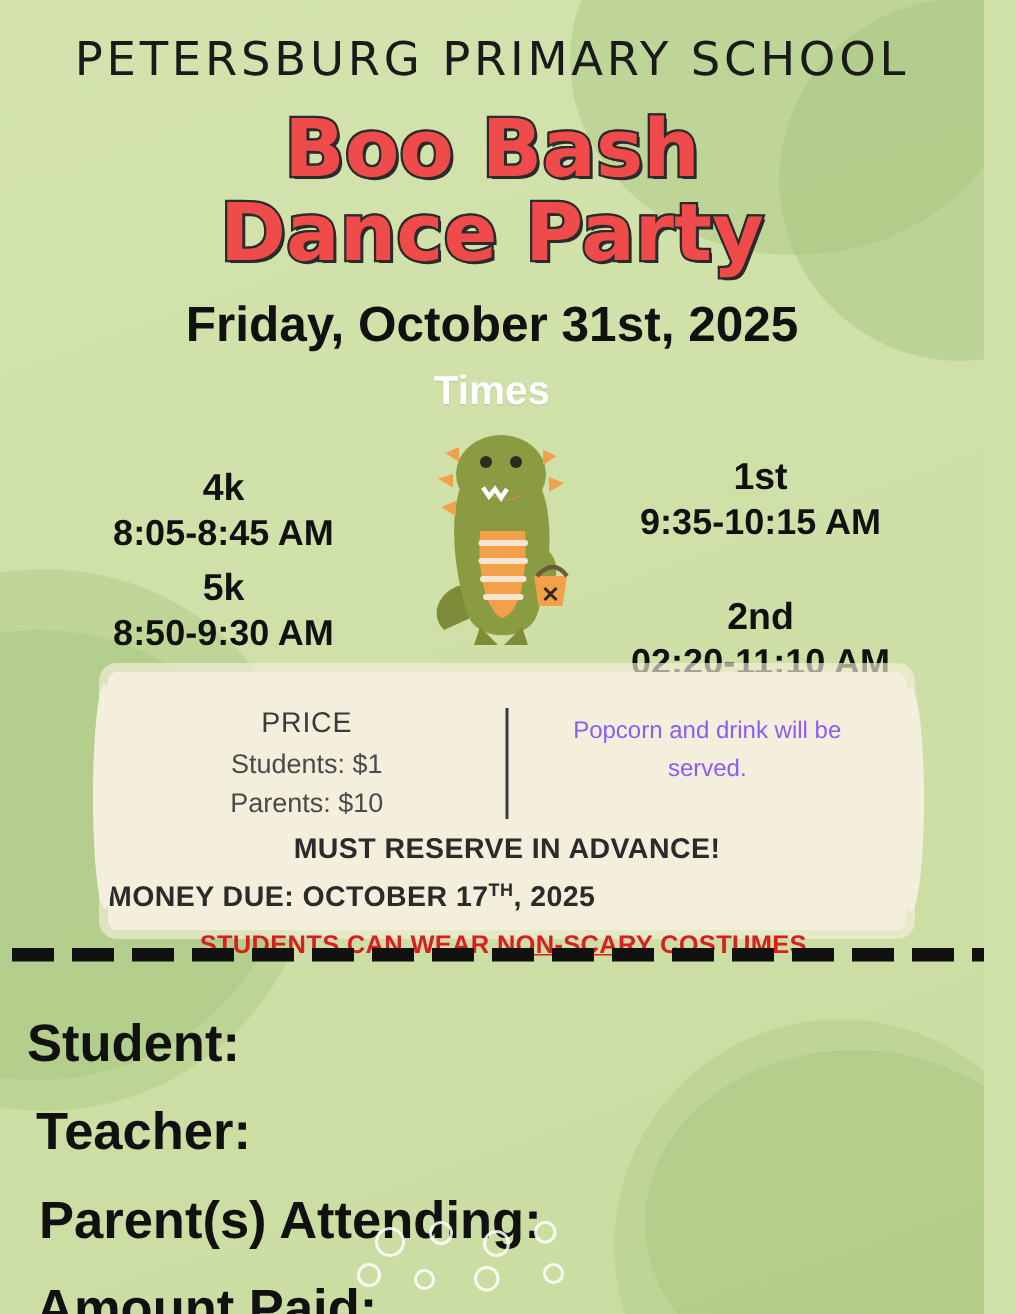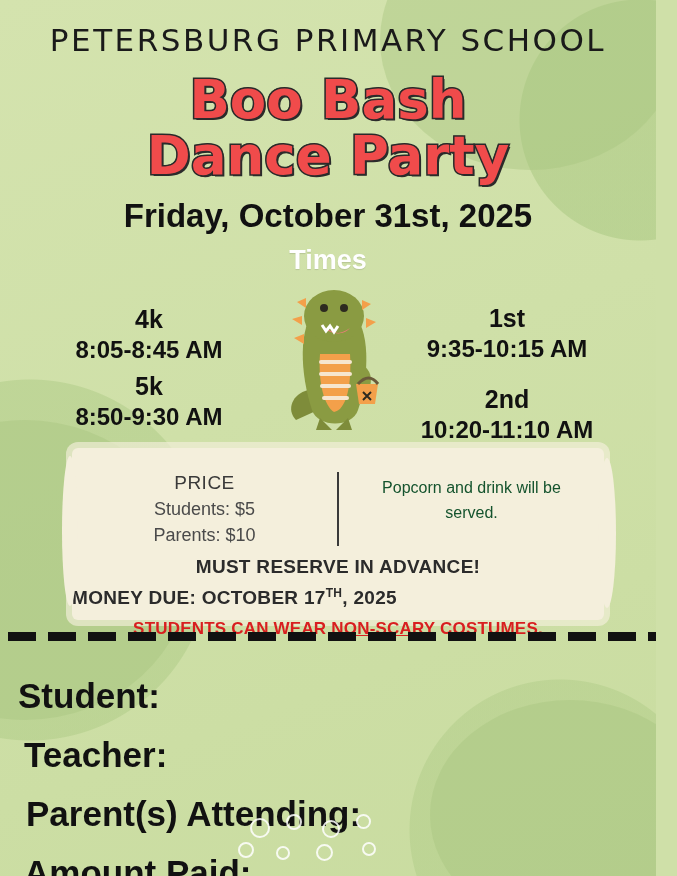--- a/index.html
+++ b/index.html
@@ -96,21 +96,21 @@
     margin-top: 8px;
   }
   .slot-time {
     font-size: 24px;
     font-weight: bold;
     color: #111;
     margin-top: 2px;
   }
   .times-col.left .slot:nth-child(1) .slot-grade { margin-top: 10px; }
   .times-col.right .slot:nth-child(1) .slot-grade { margin-top: 22px; }
-  .times-col.right .slot:nth-child(2) .slot-grade { margin-top: 22px; }
+  .times-col.right .slot:nth-child(2) .slot-grade { margin-top: 34px; }
 
   .dino {
     position: absolute;
     left: 278px;
     top: 270px;
     width: 120px;
     height: 180px;
   }
 
   .info-card {
@@ -154,21 +154,21 @@
     letter-spacing: 0.5px;
   }
   .price-row {
     font-size: 18px;
     margin-top: 5px;
     color: #4a4a4a;
   }
   .snack-line {
     font-size: 16px;
     line-height: 1.55;
-    color: #14532d;
+    color: #8b5cf6;
     padding: 4px 26px 0 26px;
   }
   .must-reserve {
     text-align: center;
     font-size: 19px;
     font-weight: bold;
     color: #2b2b2b;
     margin-top: 10px;
     letter-spacing: 0.3px;
   }
@@ -268,21 +268,21 @@
         <div class="slot-time">8:50-9:30 AM</div>
       </div>
     </div>
     <div class="times-col right">
       <div class="slot">
         <div class="slot-grade">1st</div>
         <div class="slot-time">9:35-10:15 AM</div>
       </div>
       <div class="slot">
         <div class="slot-grade">2nd</div>
-        <div class="slot-time">10:20-11:10 AM</div>
+        <div class="slot-time">02:20-11:10 AM</div>
       </div>
     </div>
   </div>
 
   <div class="dino">
     <svg viewBox="0 0 120 180" width="120" height="180" aria-hidden="true">
 
       <path d="M18 150 C 8 140, 14 124, 30 120 L 40 140 Z" fill="#7e8c3a"></path>
 
       <path d="M38 40 C 20 56, 22 104, 34 140 C 40 158, 74 158, 80 140 C 92 104, 92 58, 74 42 Z" fill="#8a9b42"></path>
@@ -308,21 +308,21 @@
 
       <path d="M42 148 l-4 12 h16 z" fill="#7e8c3a"></path>
       <path d="M70 148 l4 12 h-16 z" fill="#7e8c3a"></path>
     </svg>
   </div>
 
   <div class="info-card">
     <div class="card-top">
       <div class="card-left">
         <div class="price-title">PRICE</div>
-        <div class="price-row">Students: $5</div>
+        <div class="price-row">Students: $1</div>
         <div class="price-row">Parents: $10</div>
       </div>
       <div class="card-right">
         <div class="snack-line">Popcorn and drink will be served.</div>
       </div>
     </div>
     <div class="must-reserve">MUST RESERVE IN ADVANCE!</div>
     <div class="money-due"><span>MONEY DUE: OCTOBER 17</span><sup>TH</sup><span>, 2025</span></div>
     <div class="costume-line"><span>STUDENTS CAN WEAR </span><span class="strike">NON-SCARY</span><span> COSTUMES.</span></div>
   </div>

